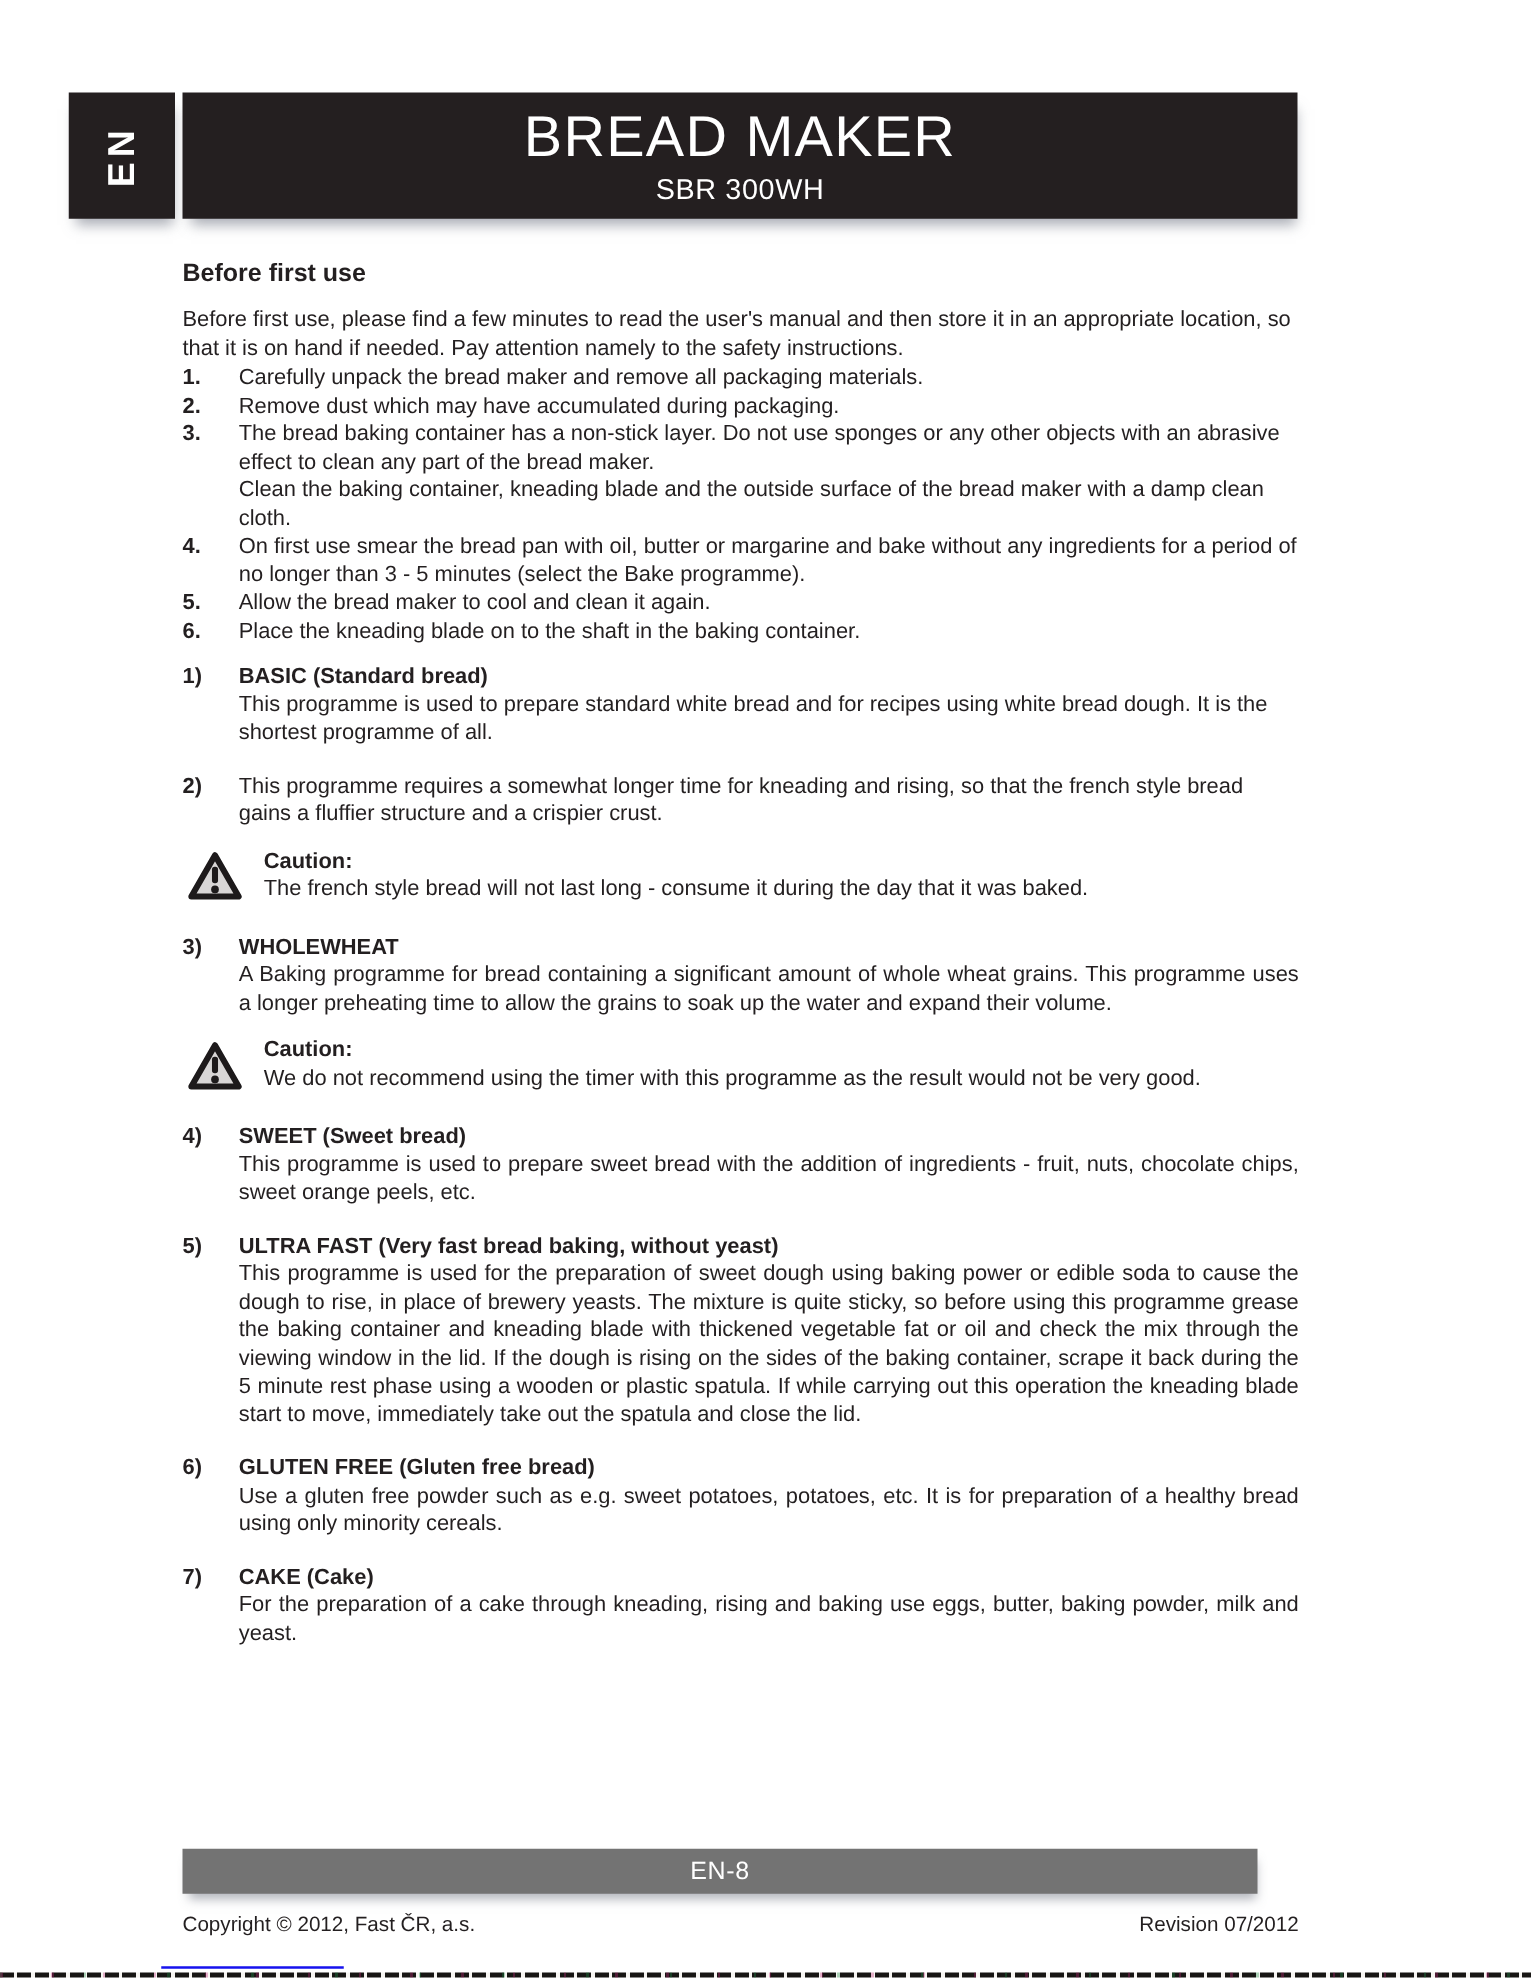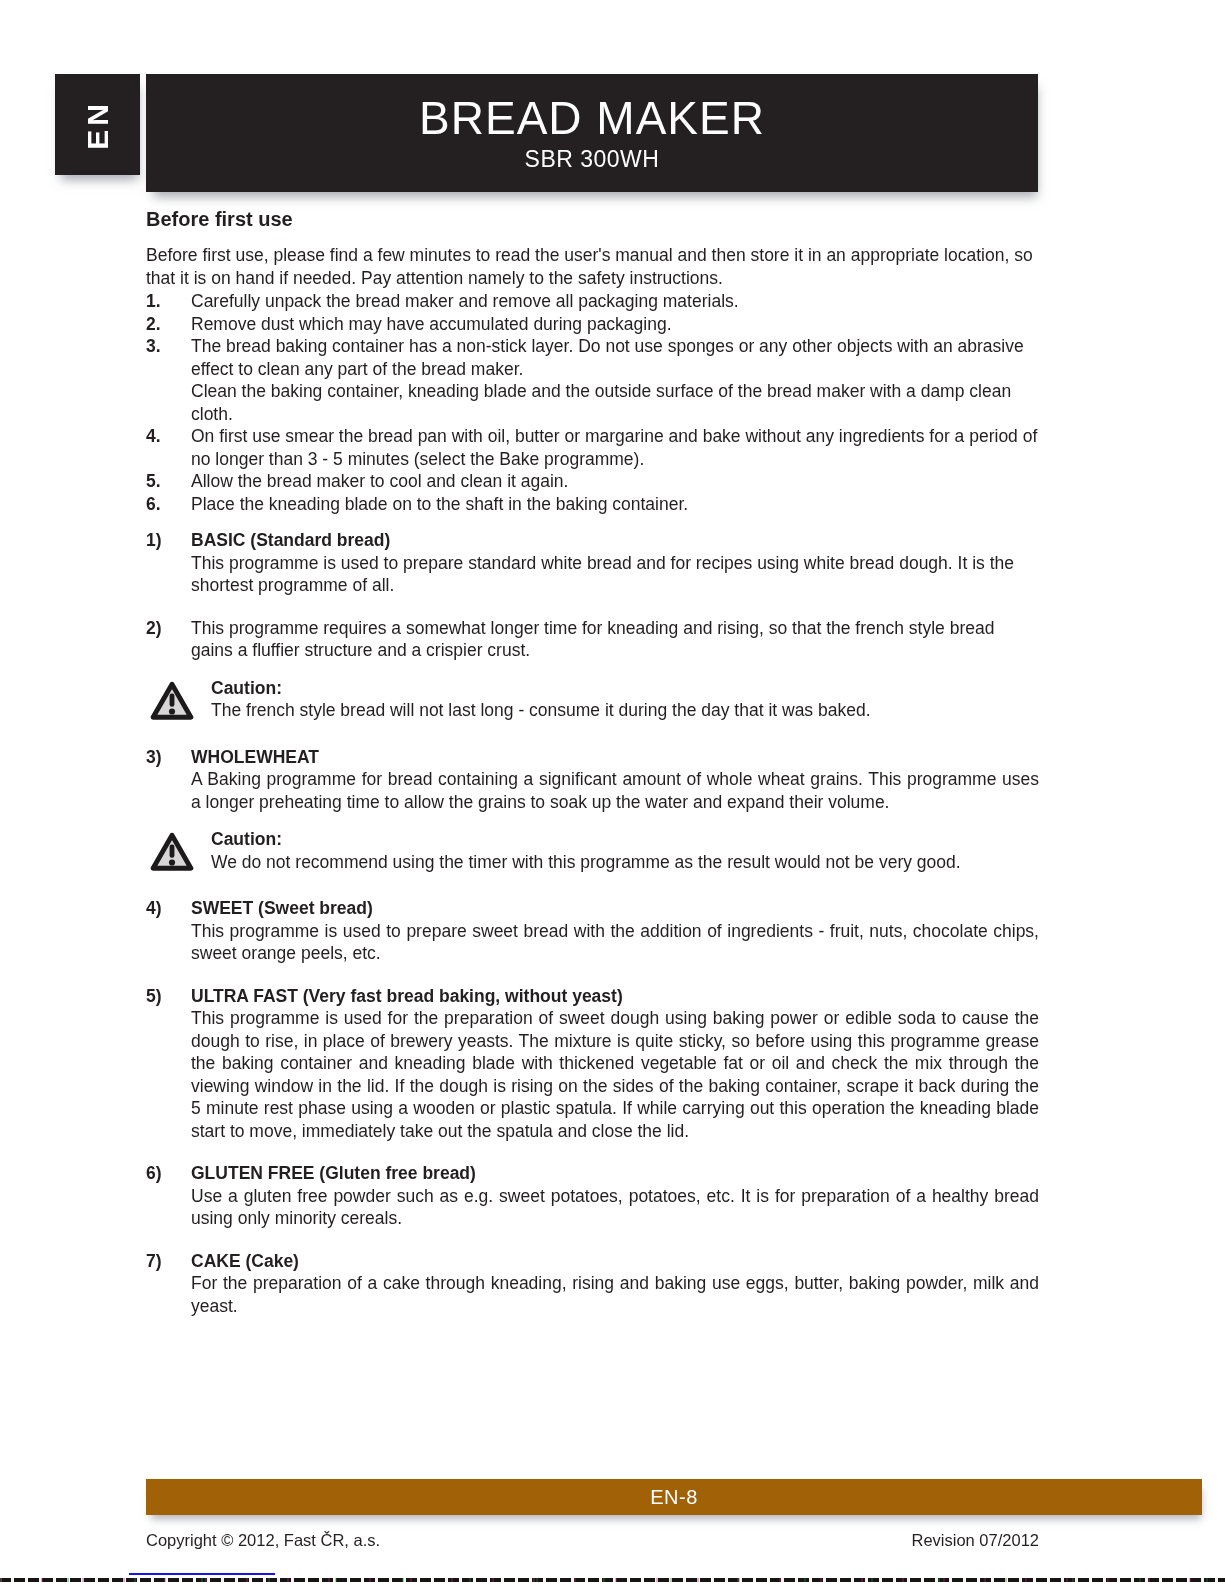--- a/index.html
+++ b/index.html
@@ -20,21 +20,21 @@
     box-shadow: 2px 9px 10px -4px rgba(100,105,120,0.55);
     display: flex; align-items: center; justify-content: center;
   }
   .en-tab .vtext {
     transform: rotate(-90deg);
     color: #ffffff; font-weight: bold;
     font-size: 30px; letter-spacing: 4px;
   }
   .banner {
     position: absolute; left: 146px; top: 74px;
-    width: 892px; height: 118px;
+    width: 892px; height: 101px;
     background: #241f20;
     box-shadow: 3px 9px 10px -4px rgba(100,105,120,0.55);
     display: flex; flex-direction: column;
     align-items: center; justify-content: center;
     color: #ffffff; text-align: center;
   }
   .banner .title { font-size: 46px; line-height: 1.05; letter-spacing: 1px; font-weight: normal; }
   .banner .model { font-size: 23px; line-height: 1.1; margin-top: 5px; letter-spacing: 0.5px; }
 
   
@@ -61,33 +61,33 @@
   .prog-item { display: flex; margin-top: 20px; }
   .prog-item.mt-sm { margin-top: 14px; }
   .prog-item.mt-lg { margin-top: 24px; }
   .prog-item .num { flex: 0 0 45px; font-weight: bold; }
   .prog-item .body { flex: 1; }
   .prog-item .ptitle { font-weight: bold; }
   .prog-item .ptext { margin: 0; }
   .ptext.justify { text-align: justify; }
 
   .caution {
-    display: flex; align-items: flex-start;
+    display: flex; align-items: center;
     margin: 15px 0 0 4px;
   }
   .caution .tri { flex: 0 0 44px; width: 44px; height: 41px; margin-top: 3px; }
   .caution .cbody { margin-left: 17px; }
   .caution .clabel { font-weight: bold; }
   .caution .ctext { margin: 0; }
 
   
   .page-bar {
     position: absolute; left: 146px; top: 1479px;
-    width: 1056px; height: 36px;
-    background: #a16207; color: #ffffff;
+    width: 860px; height: 36px;
+    background: #737373; color: #ffffff;
     display: flex; align-items: center; justify-content: center;
     font-size: 20px; letter-spacing: 0.5px;
     box-shadow: 2px 7px 8px -3px rgba(100,105,120,0.5);
   }
   .copyright-row {
     position: absolute; left: 146px; top: 1531px;
     width: 893px;
     display: flex; justify-content: space-between;
     font-size: 16.5px;
   }

